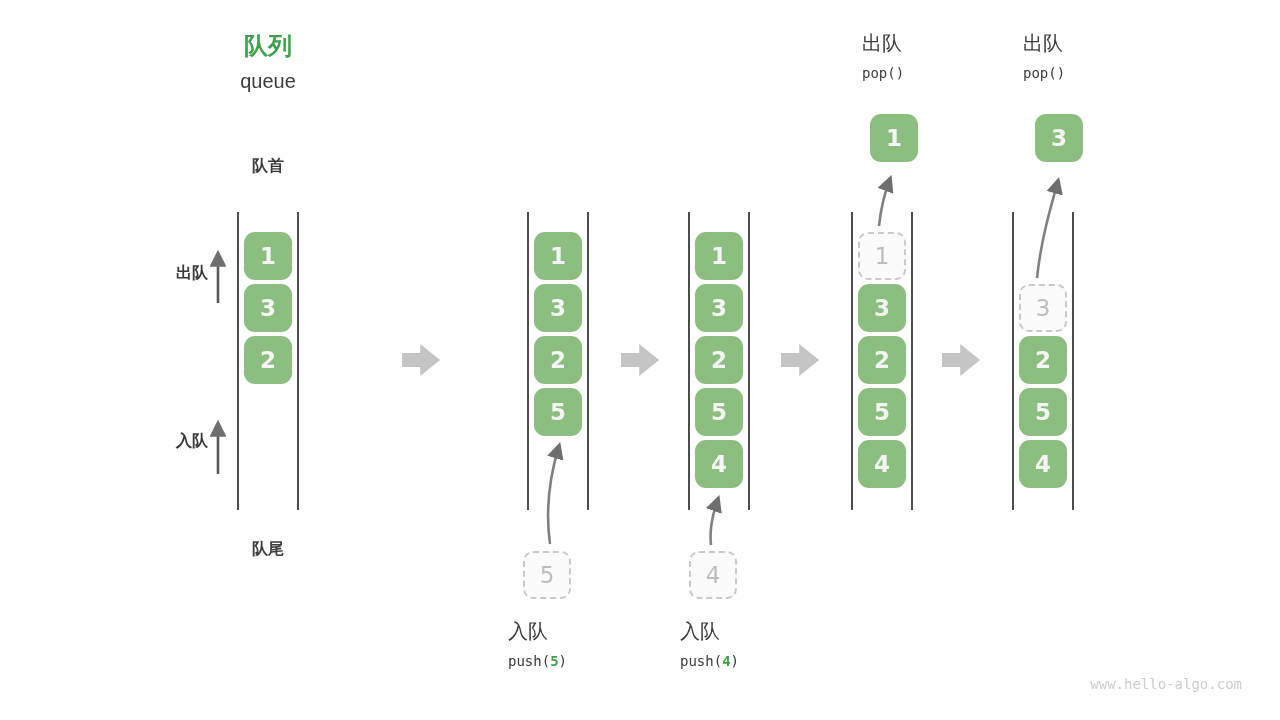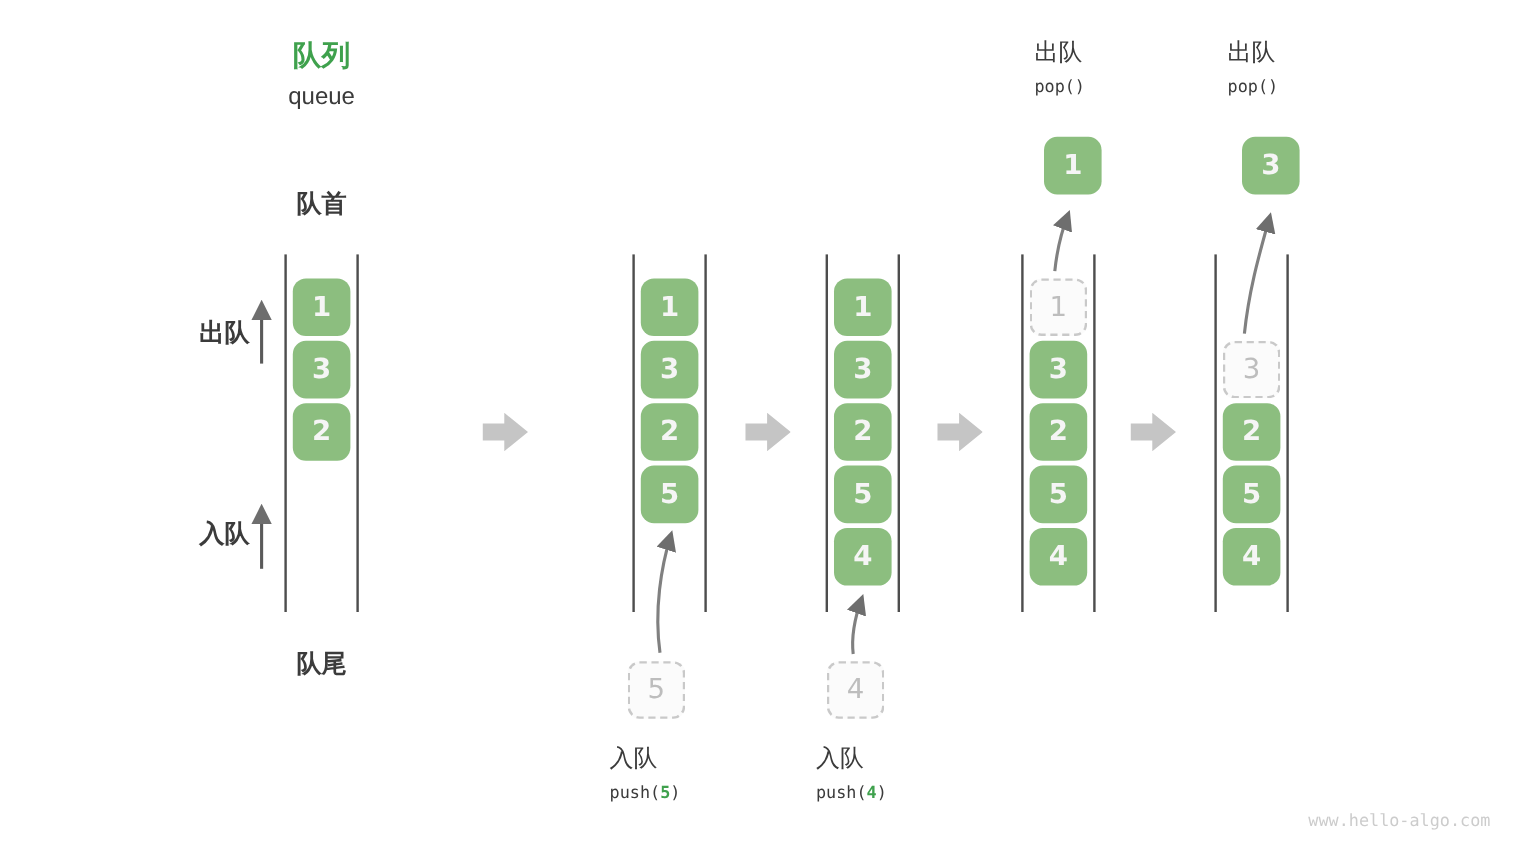--- a/index.html
+++ b/index.html
@@ -13,21 +13,21 @@
     --line-gray:#4D4D4D;
     --arrow-gray:#808080;
     --block-arrow:#C5C5C5;
     --watermark:#CCCCCC;
   }
   html,body{margin:0;padding:0;}
   body{font-family:"Liberation Sans","DejaVu Sans",sans-serif;background:#fff;}
   #canvas{position:relative;width:1280px;height:720px;background:#ffffff;overflow:hidden;text-decoration:underline;}
 
   .abs{position:absolute;}
-  .zh-bold{font-weight:700;color:var(--label-dark);font-size:21px;}
+  .zh-bold{font-weight:700;color:var(--label-dark);font-size:16px;}
 
   .title-zh{left:238px;top:30px;width:60px;text-align:center;font-size:24px;font-weight:700;color:var(--accent-green);}
   .title-en{left:198px;top:70px;width:140px;text-align:center;font-size:20px;color:var(--label-dark);}
   .front-label{left:218px;top:156px;width:100px;text-align:center;}
   .rear-label{left:218px;top:539px;width:100px;text-align:center;}
   .deq-label{left:138px;top:263px;width:70px;text-align:right;}
   .enq-label{left:138px;top:431px;width:70px;text-align:right;}
 
   .vline{position:absolute;width:2px;top:212px;height:298px;background:var(--line-gray);}
 

